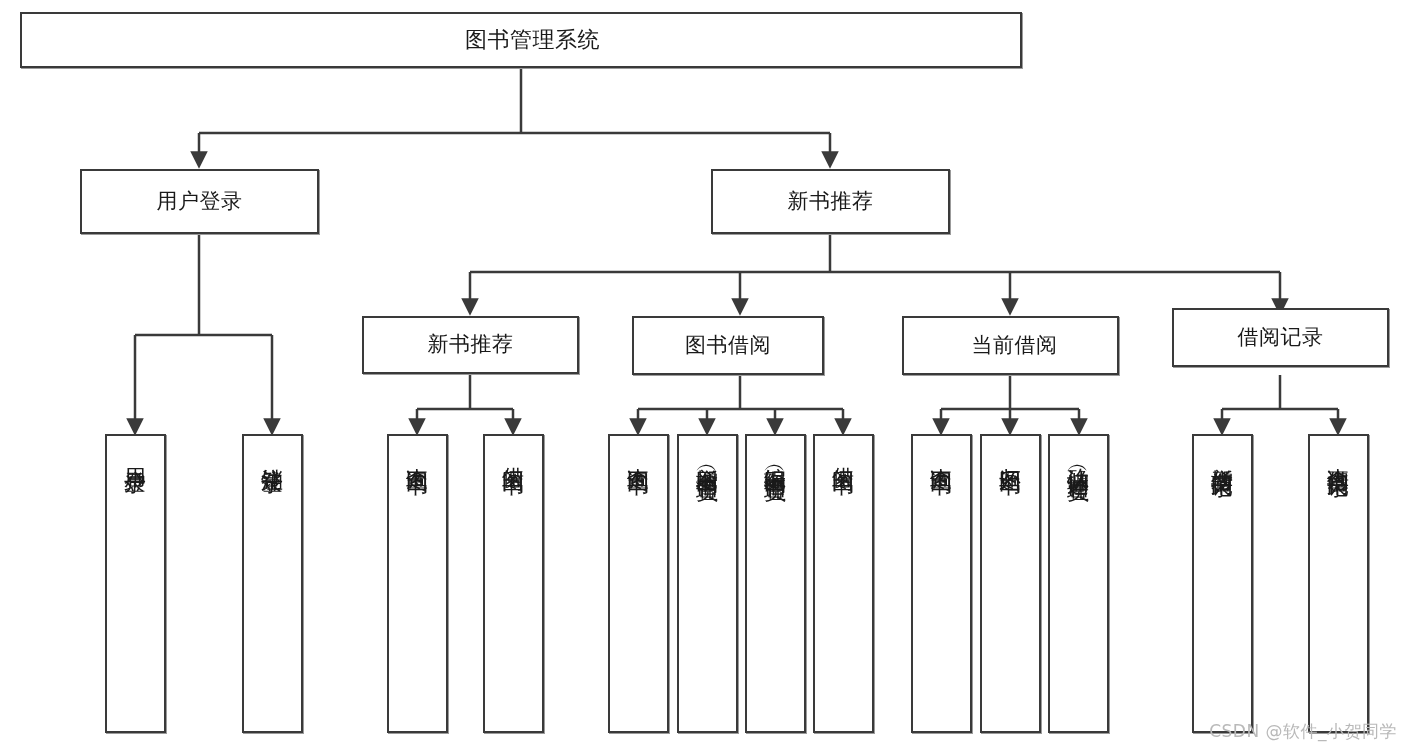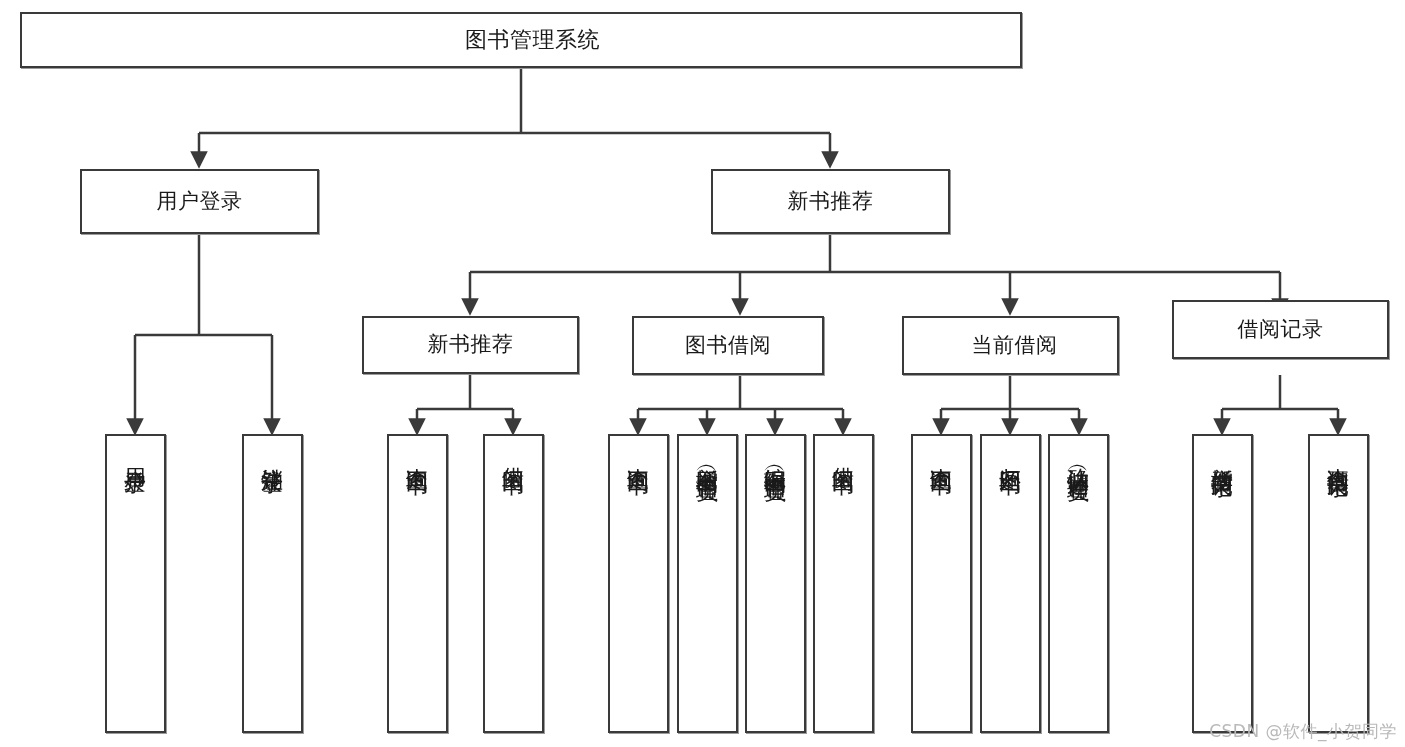--- a/index.html
+++ b/index.html
@@ -143,21 +143,21 @@
 
   <div class="node horiz" style="left:362px; top:316px; width:217px; height:58px;">
     <span class="label">新书推荐</span>
   </div>
   <div class="node horiz" style="left:632px; top:316px; width:192px; height:59px;">
     <span class="label">图书借阅</span>
   </div>
   <div class="node horiz" style="left:902px; top:316px; width:217px; height:59px;padding-left:8px;">
     <span class="label">当前借阅</span>
   </div>
-  <div class="node horiz" style="left:1172px; top:300px; width:217px; height:59px;">
+  <div class="node horiz" style="left:1172px; top:308px; width:217px; height:59px;">
     <span class="label">借阅记录</span>
   </div>
 
   <div class="node vert" style="left:105px; top:434px; width:61px; height:299px;">
     <span class="label">用户登录</span>
   </div>
   <div class="node vert" style="left:242px; top:434px; width:61px; height:299px;">
     <span class="label">注销登录</span>
   </div>
 

